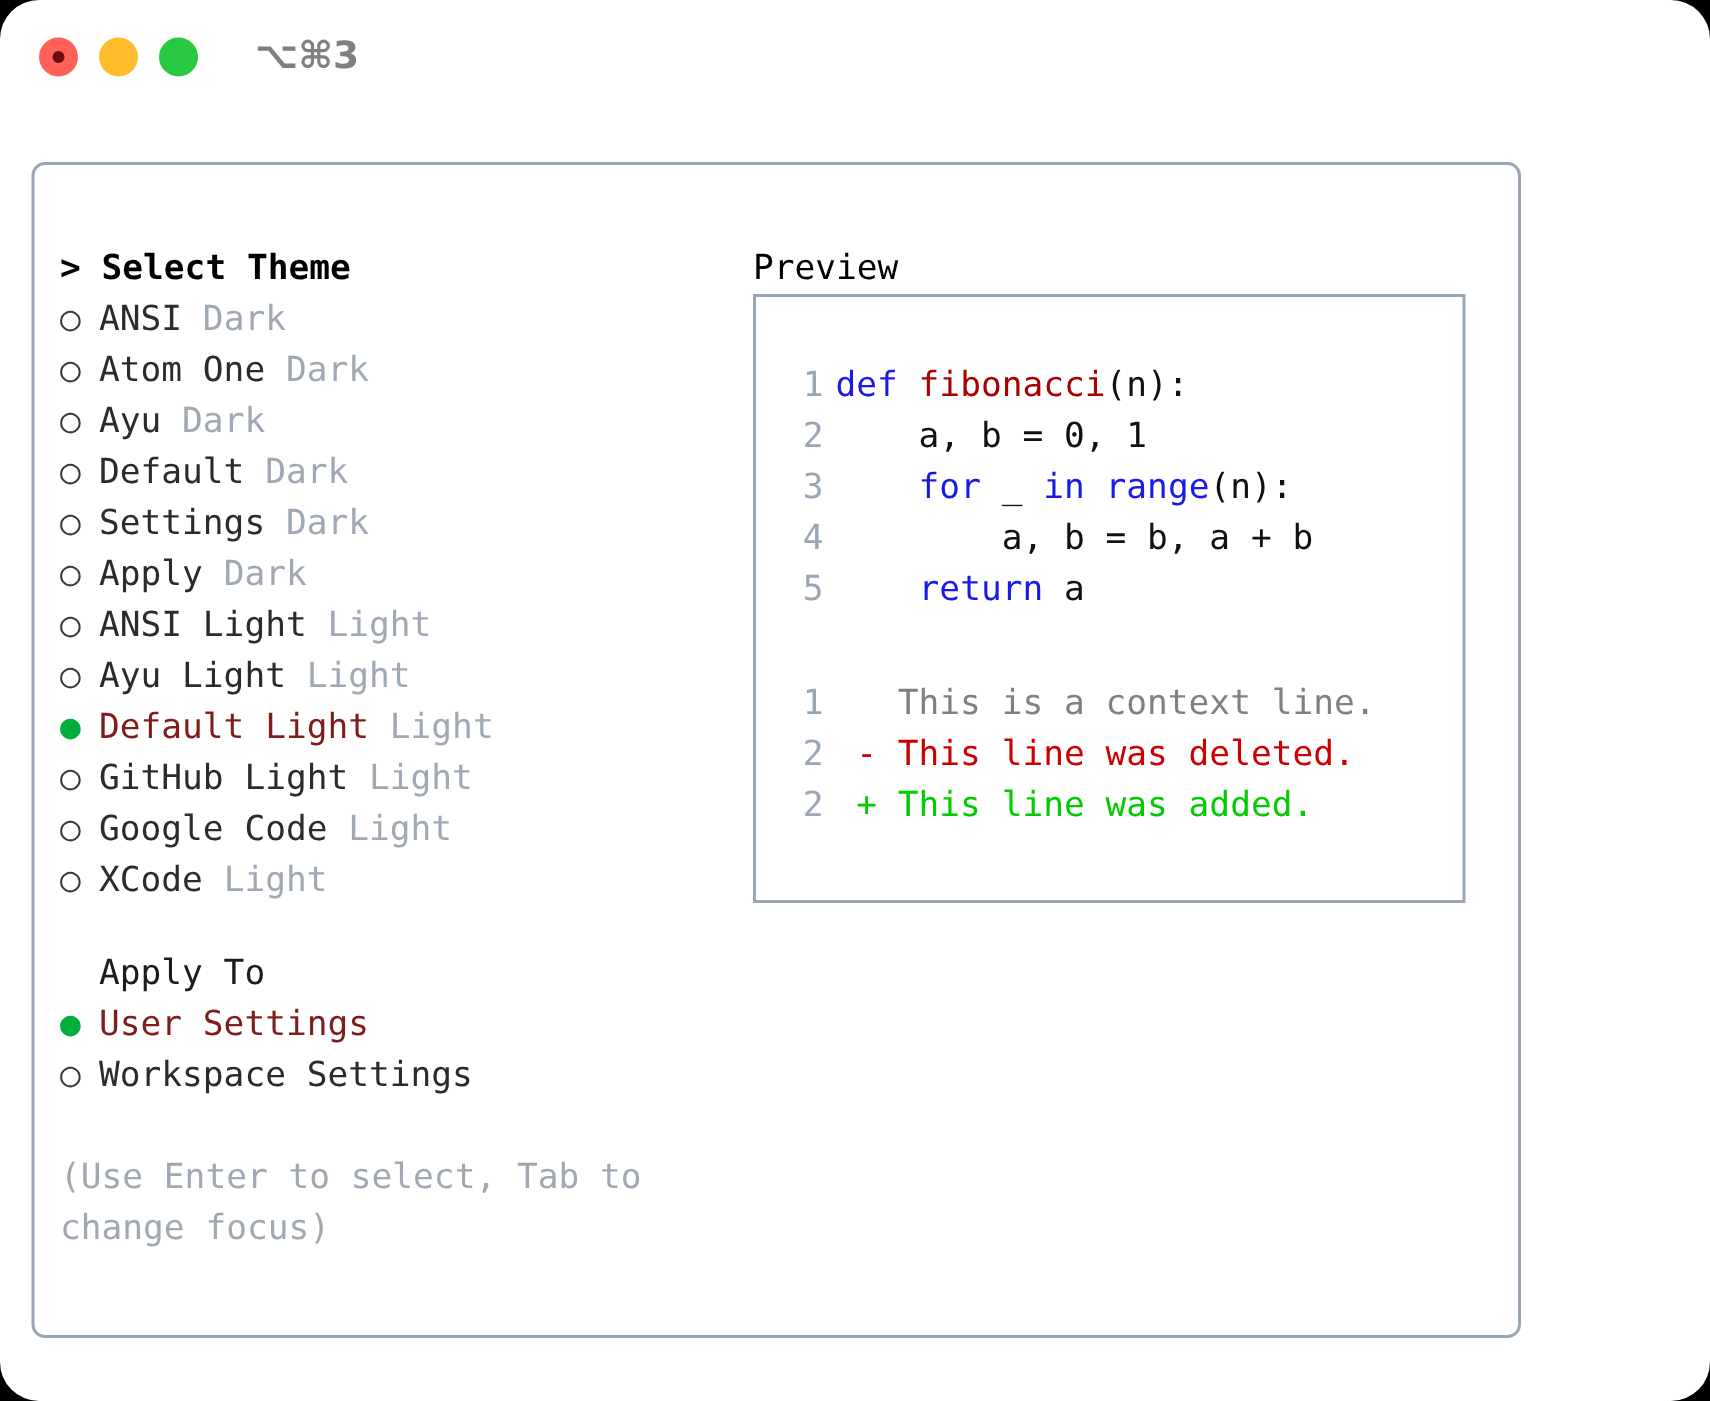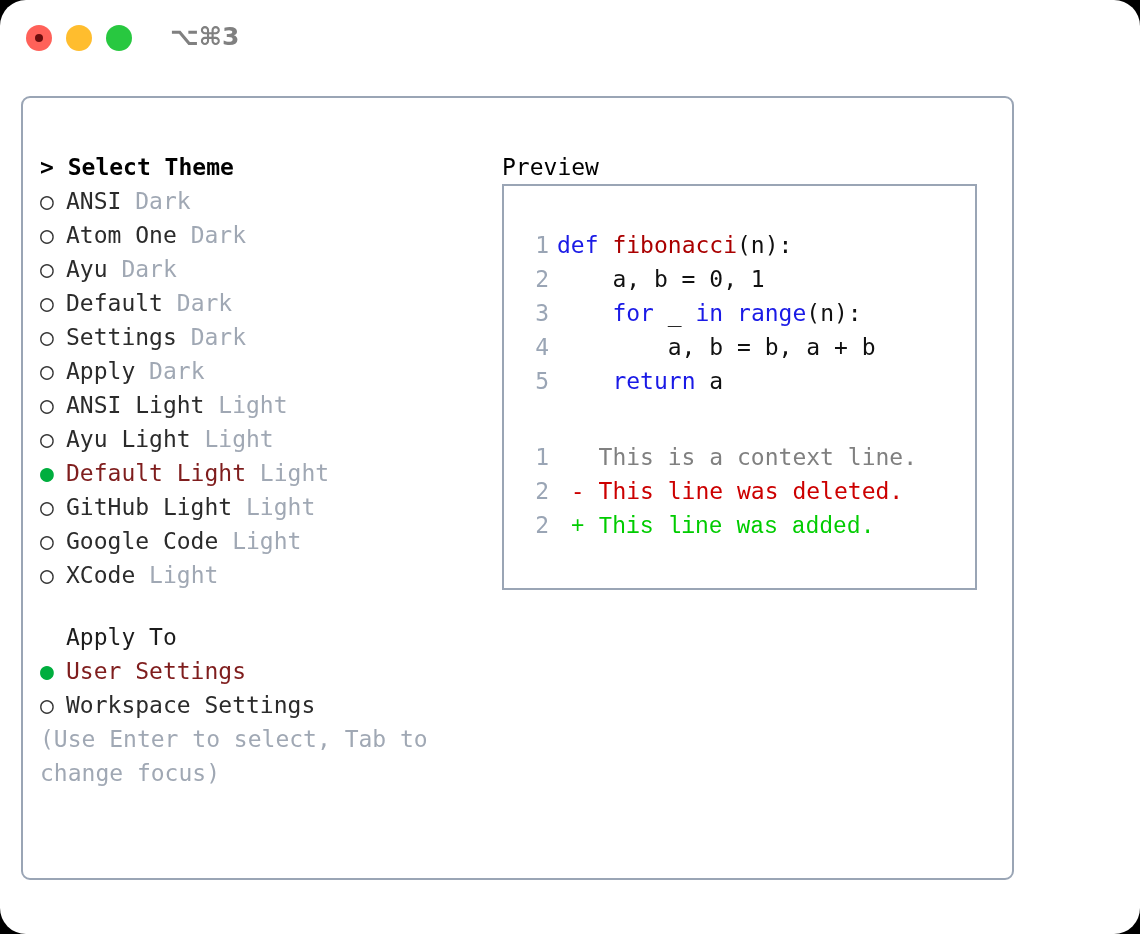--- a/index.html
+++ b/index.html
@@ -59,21 +59,21 @@
     font-weight: bold;
     color: #808080;
     letter-spacing: 0px;
     font-family: "DejaVu Sans", sans-serif;
   }
 
   
   #panel {
     position: absolute;
     left: 21px;
-    top: 96px;
+    top: 108px;
     width: 993px;
     height: 784px;
     border: 2px solid #9aa5b5;
     border-radius: 9px;
     box-sizing: border-box;
     background: #ffffff;
   }
 
   
   #left-col {
@@ -102,20 +102,21 @@
   .marker.off { color: #3a3a3a; }
   .theme-name { color: #2b2b2b; }
   .theme-name.selected { color: #7f1d1d; }
   .cat { color: #a0a8b4; }
   .apply-head {
     padding-left: 26px;
     color: #1c1c1c;
   }
   .spacer-sm { height: 28px; }
   #hint {
+    margin-top: 34px;
     font-size: 23px;
     line-height: 34px;
     color: #a0a8b4;
     width: 400px;
   }
 
   
   #right-col {
     position: absolute;
     left: 479px;
@@ -154,21 +155,21 @@
     text-align: right;
     color: #9aa5b5;
     margin-right: 8px;
   }
   .kw  { color: #1a1ae6; }
   .fn  { color: #aa0000; }
   .pl  { color: #111111; }
   .diff-gap { height: 42px; }
   .ctx { color: #808080; }
   .del { color: #cc0000; }
-  .add { color: #00cc00; font-family: Liberation Mono, monospace; }
+  .add { color: #00cc00; }
 </style>
 </head>
 <body>
 
 <div id="window">
 
   <div id="titlebar">
     <div class="light red"></div>
     <div class="rec-dot"></div>
     <div class="light yellow"></div>

